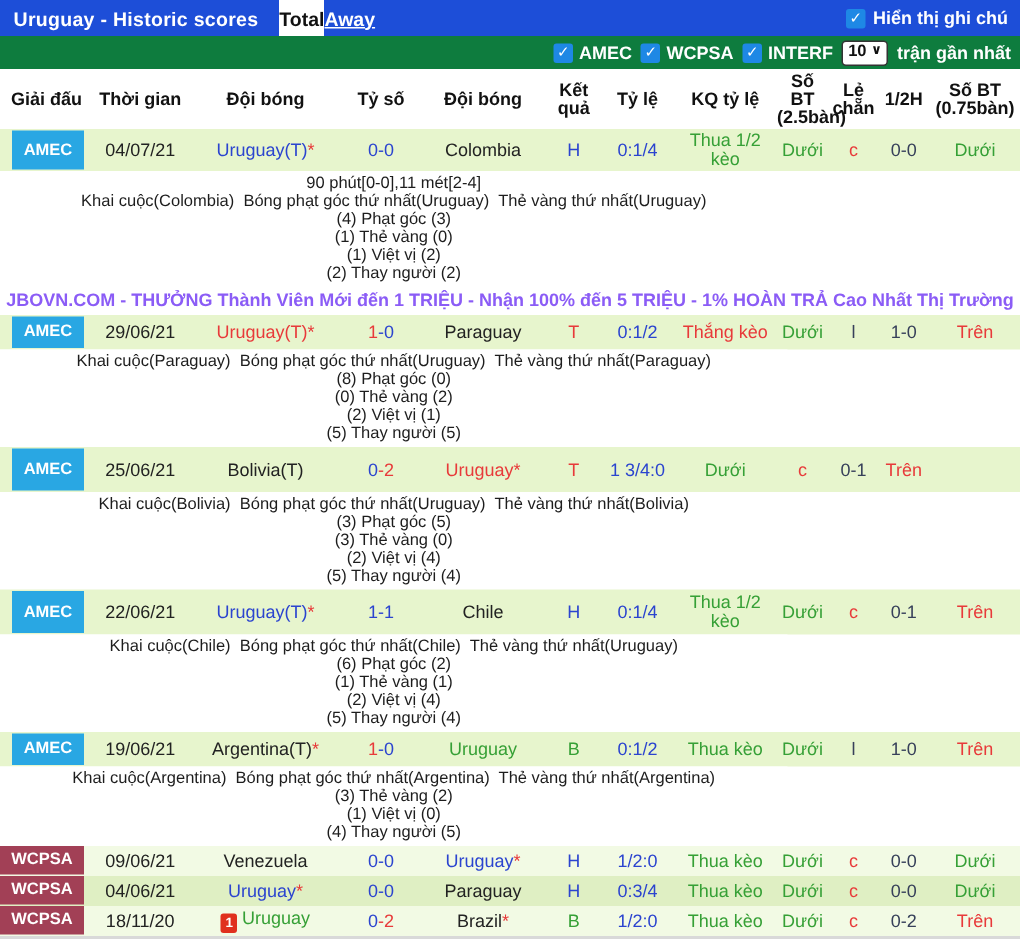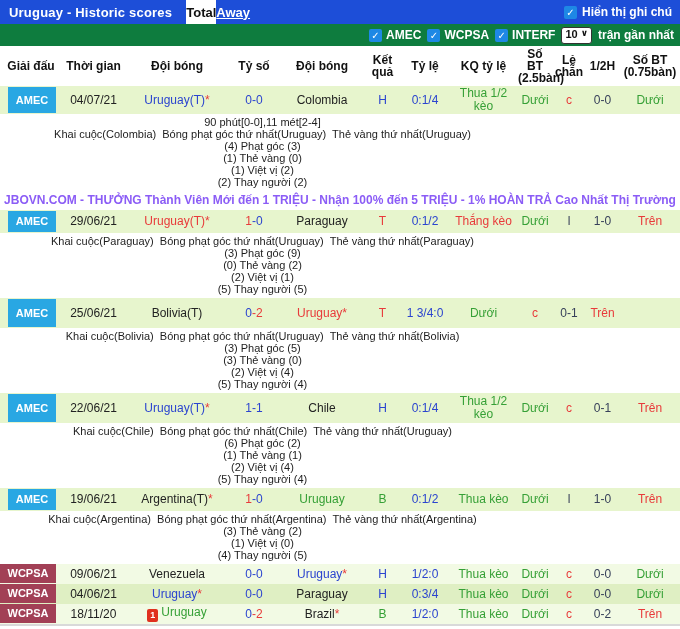--- a/index.html
+++ b/index.html
@@ -135,21 +135,21 @@
         <div class="cell c-red">T</div>
         <div class="cell c-blue">0:1/2</div>
         <div class="cell c-red">Thắng kèo</div>
         <div class="cell c-green">Dưới</div>
         <div class="cell c-navy">l</div>
         <div class="cell c-navy">1-0</div>
         <div class="cell c-red">Trên</div>
       </div>
       <div class="detail">
         <div>Khai cuộc(Paraguay)  Bóng phạt góc thứ nhất(Uruguay)  Thẻ vàng thứ nhất(Paraguay)</div>
-        <div>(3) Phạt góc (9)</div>
+        <div>(8) Phạt góc (0)</div>
         <div>(0) Thẻ vàng (2)</div>
         <div>(2) Việt vị (1)</div>
         <div>(5) Thay người (5)</div>
       </div>
       <div class="grid trow bg-a" style="min-height: 30px;">
         <div class="badge badge-AMEC">AMEC</div>
         <div class="cell c-dark">25/06/21</div>
         <div class="cell"><span class="c-dark">Bolivia(T)</span></div>
         <div class="cell"><span class="c-blue">0</span><span class="c-red">-2</span></div>
         <div class="cell"><span class="c-red">Uruguay</span><span class="star">*</span></div>

